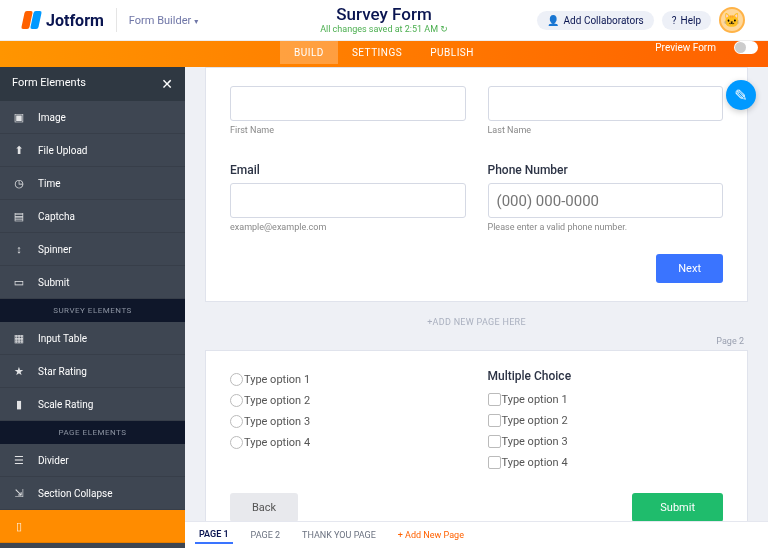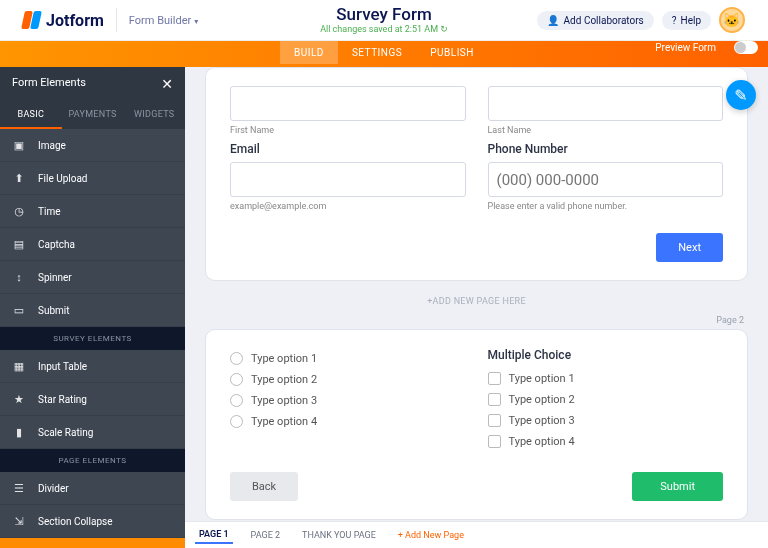--- a/index.html
+++ b/index.html
@@ -34,32 +34,32 @@
 .sb-list{flex:1;overflow-y:auto}
 .sb-list::-webkit-scrollbar{width:5px}
 .sb-list::-webkit-scrollbar-thumb{background:#2a2f38;border-radius:3px}
 .sb-item{display:flex;align-items:center;padding:9px 12px;font-size:10px;cursor:pointer;border-bottom:1px solid rgba(0,0,0,0.1)}
 .sb-item.active{background:#ff8c00}
 .sb-ico{width:14px;height:14px;margin-right:12px;display:flex;align-items:center;justify-content:center;font-size:11px;opacity:0.85}
 .sb-section{text-align:center;font-size:8px;color:#8b93a1;padding:7px 0;background:#0f172a;letter-spacing:0.5px}
 .canvas{flex:1;background:#eef0f5;overflow-y:auto;padding:0 20px;position:relative}
 .canvas::-webkit-scrollbar{width:6px}
 .canvas::-webkit-scrollbar-thumb{background:#ccc}
-.form-card{background:#fff;border:1px solid #e0e3ec;border-radius:10px;margin-bottom:8px;padding:18px 24px}
+.form-card{background:#fff;border:1px solid #e0e3ec;border-radius:0;margin-bottom:8px;padding:18px 24px}
 .row2{display:flex;gap:22px}
 .col{flex:1}
 .inp{width:100%;height:35px;border:1px solid #d5d9e4;border-radius:3px;padding:0 8px;font-size:15px;color:#555}
 .sublabel{font-size:9px;color:#888;margin-top:4px}
 .flabel{font-size:12px;color:#2c3345;margin-bottom:6px;font-weight:500}
 .btn-next{background:#3a74ff;color:#fff;border:none;border-radius:3px;padding:8px 22px;font-size:11px;cursor:pointer;float:right}
 .btn-back{background:#e8e9ed;color:#555;border:none;border-radius:3px;padding:8px 22px;font-size:11px;cursor:pointer}
 .btn-submit{background:#1fbc6c;color:#fff;border:none;border-radius:3px;padding:8px 28px;font-size:11px;cursor:pointer}
 .add-page{text-align:center;font-size:9px;color:#aab0bf;padding:7px 0;letter-spacing:0.3px}
 .page-num{text-align:right;font-size:9px;color:#9aa0b0;margin:2px 4px 4px}
-.opt{display:flex;align-items:flex-end;gap:8px;padding:4px 0;font-size:11px;color:#555}
+.opt{display:flex;align-items:flex-end;gap:1px;padding:4px 0;font-size:11px;color:#555}
 .radio{width:13px;height:13px;border:1px solid #bbb;border-radius:50%}
 .check{width:13px;height:13px;border:1px solid #bbb;border-radius:2px}
 .clearfix::after{content:"";display:table;clear:both}
 .btn-row{display:flex;justify-content:space-between;margin-top:20px}
 .float-btn{position:absolute;right:12px;top:80px;width:30px;height:30px;background:#0099ff;border-radius:50%;display:flex;align-items:center;justify-content:center;color:#fff;cursor:pointer;box-shadow:0 2px 6px rgba(0,0,0,0.2)}
 .footer-tabs{position:absolute;bottom:0;left:185px;right:0;height:27px;background:#fff;border-top:1px solid #e5e7ef;display:flex;align-items:center;padding:0 10px;gap:14px}
 .ft{font-size:9px;color:#6b7280;cursor:pointer;padding:3px 4px}
 .ft.current{color:#0a1551;font-weight:600;border-bottom:2px solid #3a74ff}
 .ft.add{color:#ff6100}
 </style>
@@ -101,25 +101,20 @@
     <span class="toggle"></span>
   </div>
 </div>
 
 <div class="main">
   <div class="sidebar">
     <div class="sb-header">
       <span>Form Elements</span>
       <span class="sb-close">✕</span>
     </div>
-    <div class="sb-tabs">
-      <div class="sb-tab active">BASIC</div>
-      <div class="sb-tab">PAYMENTS</div>
-      <div class="sb-tab">WIDGETS</div>
-    </div>
     <div class="sb-list">
       <div class="sb-item">
           <span class="sb-ico">▣</span>
           <span>Image</span>
         </div>
       <div class="sb-item">
           <span class="sb-ico">⬆</span>
           <span>File Upload</span>
         </div>
       <div class="sb-item">
@@ -171,21 +166,21 @@
       <div class="row2">
         <div class="col">
           <input class="inp" style="">
           <div class="sublabel">First Name</div>
         </div>
         <div class="col">
           <input class="inp" style="">
           <div class="sublabel">Last Name</div>
         </div>
       </div>
-      <div class="row2" style="margin-top:7px">
+      <div class="row2" style="margin-top:28px">
         <div class="col">
           <div class="flabel">Email</div>
           <input class="inp" style="">
           <div class="sublabel">example@example.com</div>
         </div>
         <div class="col">
           <div class="flabel">Phone Number</div>
           <input class="inp" placeholder="(000) 000-0000" style="">
           <div class="sublabel">Please enter a valid phone number.</div>
         </div>

